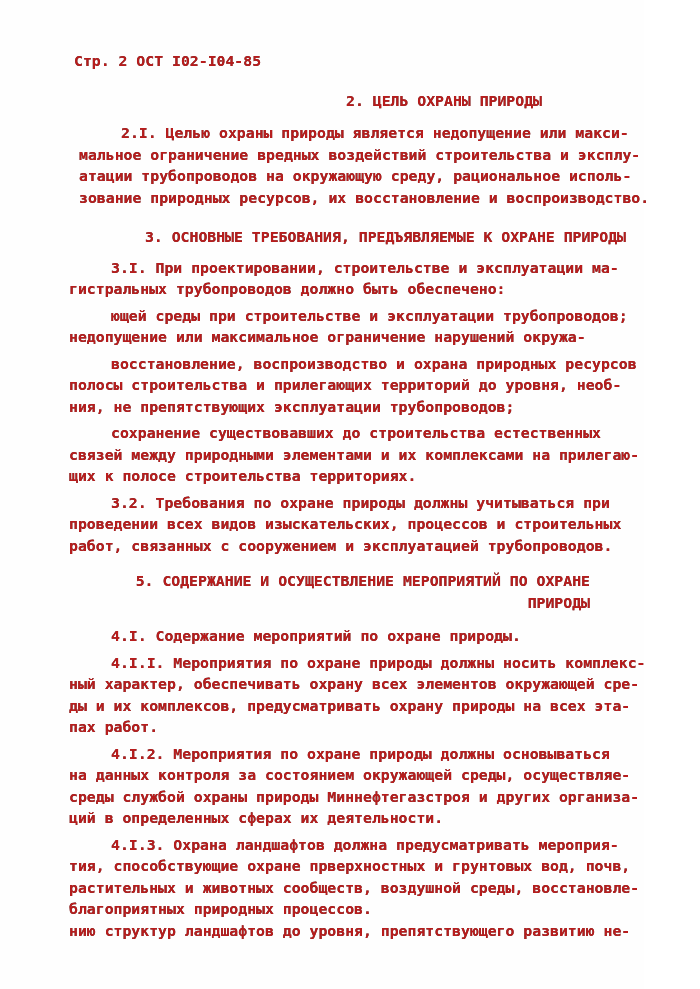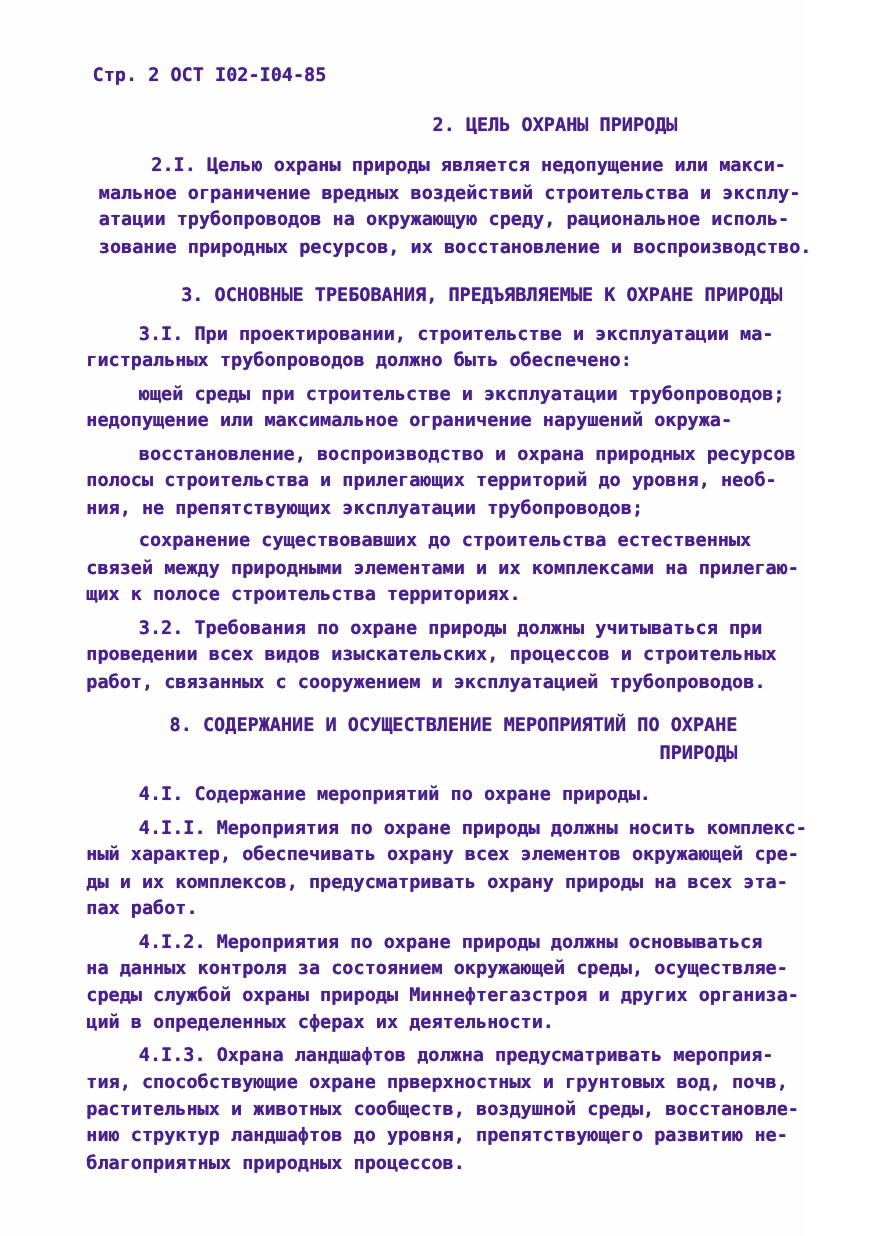--- a/index.html
+++ b/index.html
@@ -9,21 +9,21 @@
     overflow: hidden;
   }
   .page {
     position: relative;
     width: 644px; height: 989px;
     background: #fefefe;
     font-family: "DejaVu Sans Mono", "Liberation Mono", monospace;
     font-weight: bold;
     font-size: 14.8px;
     line-height: 21.5px;
-    color: #4c1d95;
+    color: #b91c1c;
     text-shadow: 0 0 0.6px rgba(25,25,25,0.8);
     text-decoration: underline;
   }
   .column {
     position: absolute;
     left: 64px; top: 50px;
     width: 580px;
   }
   .line { white-space: pre; }
   
@@ -88,21 +88,21 @@
         <div class="line">щих к полосе строительства территориях.</div>
       </div>
 
     <div class="para">
         <div class="line">3.2. Требования по охране природы должны учитываться при</div>
         <div class="line">проведении всех видов изыскательских, процессов и строительных</div>
         <div class="line">работ, связанных с сооружением и эксплуатацией трубопроводов.</div>
       </div>
 
     <div class="heading h4">
-        <div class="line">8. СОДЕРЖАНИЕ И ОСУЩЕСТВЛЕНИЕ МЕРОПРИЯТИЙ ПО ОХРАНЕ</div>
+        <div class="line">5. СОДЕРЖАНИЕ И ОСУЩЕСТВЛЕНИЕ МЕРОПРИЯТИЙ ПО ОХРАНЕ</div>
         <div class="line">ПРИРОДЫ</div>
       </div>
 
     <div class="para p-4-1">
         <div class="line">4.I. Содержание мероприятий по охране природы.</div>
       </div>
 
     <div class="para">
         <div class="line">4.I.I. Мероприятия по охране природы должны носить комплекс-</div>
         <div class="line">ный характер, обеспечивать охрану всех элементов окружающей сре-</div>
@@ -114,18 +114,18 @@
         <div class="line">4.I.2. Мероприятия по охране природы должны основываться</div>
         <div class="line">на данных контроля за состоянием окружающей среды, осуществляе-</div>
         <div class="line">среды службой охраны природы Миннефтегазстроя и других организа-</div>
         <div class="line">ций в определенных сферах их деятельности.</div>
       </div>
 
     <div class="para">
         <div class="line">4.I.3. Охрана ландшафтов должна предусматривать мероприя-</div>
         <div class="line">тия, способствующие охране прверхностных и грунтовых вод, почв,</div>
         <div class="line">растительных и животных сообществ, воздушной среды, восстановле-</div>
+        <div class="line">благоприятных природных процессов.</div>
         <div class="line">нию структур ландшафтов до уровня, препятствующего развитию не-</div>
-        <div class="line">благоприятных природных процессов.</div>
       </div>
 
   </div>
 </div>
 
 </body></html>

